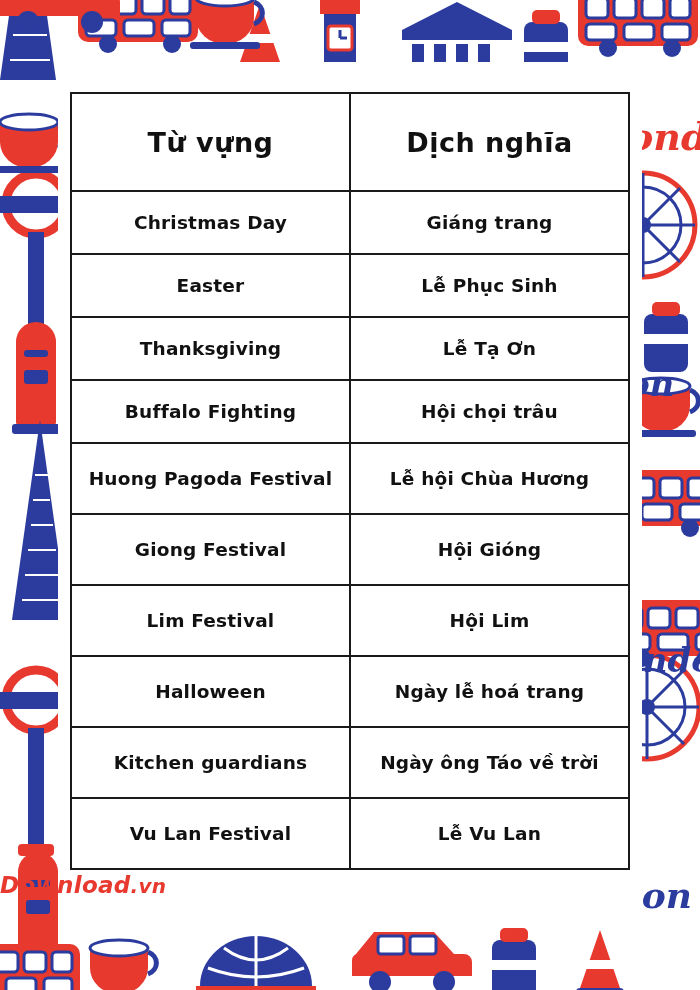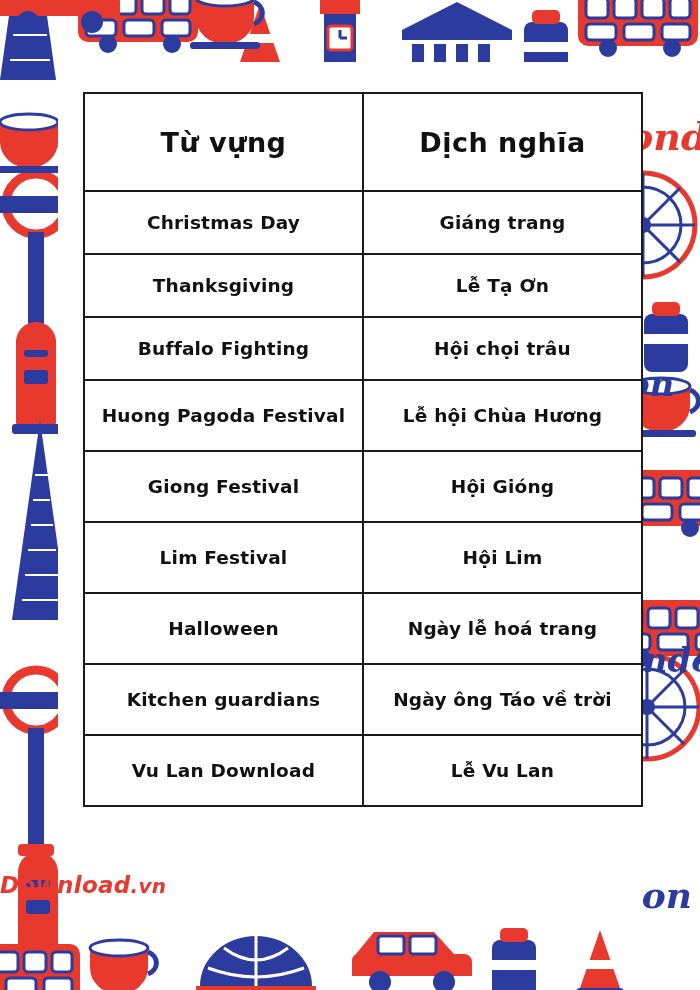--- a/index.html
+++ b/index.html
@@ -39,21 +39,20 @@
     height: 866px;
     background: #ffffff;
   }
 
   
   .table-wrap {
     position: absolute;
     left: 70px;
     top: 92px;
     width: 560px;
-    margin-left: 13px;
   }
   table.vocab {
     border-collapse: collapse;
     width: 560px;
     table-layout: fixed;
   }
   table.vocab td, table.vocab th {
     border: 2px solid #1a1a1a;
     text-align: center;
     vertical-align: middle;
@@ -262,20 +261,24 @@
           <th>Từ vựng</th>
           <th>Dịch nghĩa</th>
         </tr>
       </thead>
       <tbody>
         <tr>
           <td>Christmas Day</td>
           <td>Giáng trang</td>
         </tr>
         <tr>
+          <td>Easter</td>
+          <td>Lễ Phục Sinh</td>
+        </tr>
+        <tr>
           <td>Thanksgiving</td>
           <td>Lễ Tạ Ơn</td>
         </tr>
         <tr>
           <td>Buffalo Fighting</td>
           <td>Hội chọi trâu</td>
         </tr>
         <tr class="tall">
           <td>Huong Pagoda Festival</td>
           <td>Lễ hội Chùa Hương</td>
@@ -290,21 +293,21 @@
         </tr>
         <tr class="tall">
           <td>Halloween</td>
           <td>Ngày lễ hoá trang</td>
         </tr>
         <tr class="tall">
           <td>Kitchen guardians</td>
           <td>Ngày ông Táo về trời</td>
         </tr>
         <tr class="tall">
-          <td>Vu Lan Download</td>
+          <td>Vu Lan Festival</td>
           <td>Lễ Vu Lan</td>
         </tr>
       </tbody>
     </table>
   </div>
 
   <div class="watermark">
     <span>Download</span><span class="dot-vn">.vn</span>
   </div>
 

